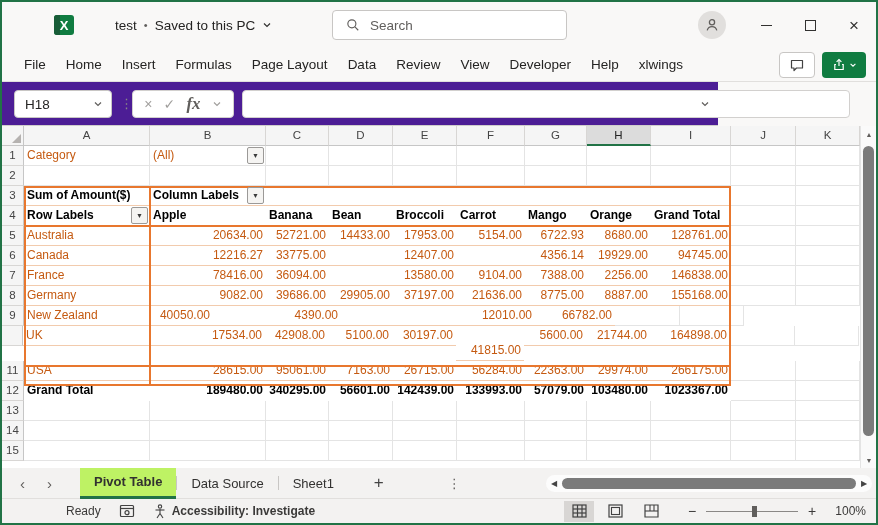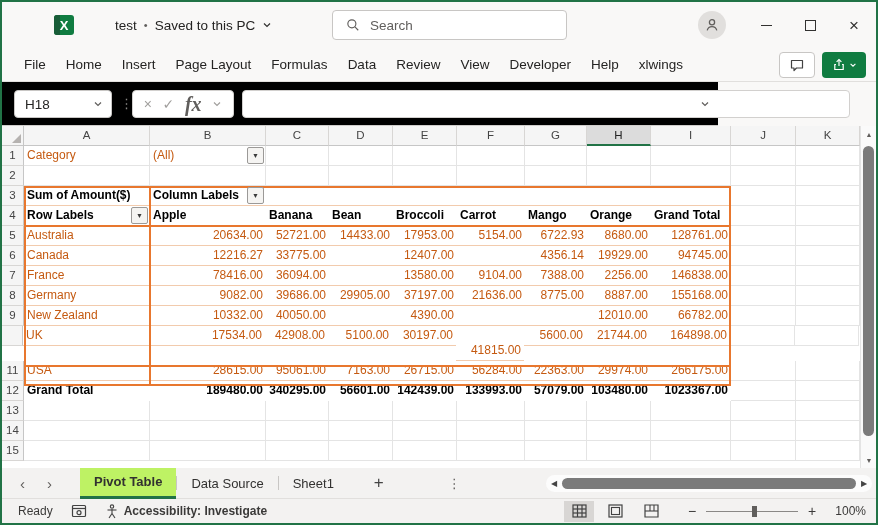--- a/index.html
+++ b/index.html
@@ -24,25 +24,25 @@
 
   
   .ribbontabs { position:absolute; left:0; top:46px; width:874px; height:34px; background:#F9F8F7; border-bottom:1px solid #E1DFDD; display:flex; align-items:center; }
   .rtabs { display:flex; align-items:center; padding-left:12px; }
   .rtab { padding:0 10px; height:34px; display:flex; align-items:center; font-size:13.5px; color:#252423; cursor:pointer; white-space:nowrap; }
   .ribbon-right { position:absolute; right:10px; top:4px; display:flex; gap:7px; align-items:center; }
   .comment-btn { width:36px; height:26px; background:#fff; border:1px solid #C8C6C4; border-radius:4px; display:flex; align-items:center; justify-content:center; cursor:pointer; }
   .share-btn { width:44px; height:26px; background:#107C41; border-radius:4px; display:flex; align-items:center; justify-content:center; gap:3px; color:#fff; cursor:pointer; }
 
   
-  .formulabar { position:absolute; left:0; top:80px; width:716px; height:44px; background:#000000; border-bottom:1px solid #CFCDCB; display:flex; align-items:center; }
+  .formulabar { position:absolute; left:0; top:80px; width:716px; height:44px; background:#4c1d95; border-bottom:1px solid #CFCDCB; display:flex; align-items:center; }
   .namebox { position:absolute; left:12px; top:8px; width:98px; height:28px; background:#fff; border:1px solid #C8C6C4; border-radius:4px; display:flex; align-items:center; padding:0 8px 0 10px; font-size:13.5px; color:#252423; cursor:text; justify-content:space-between; }
   .fdots { position:absolute; left:118px; top:14px; color:#8A8886; font-size:13px; }
   .fxgroup { position:absolute; left:130px; top:8px; width:102px; height:28px; background:#fff; border:1px solid #D2D0CE; border-radius:4px; display:flex; align-items:center; justify-content:space-evenly; color:#A19F9D; font-size:14px; }
-  .fx-label { font-family:"Liberation Serif", serif; font-style:italic; font-weight:bold; color:#605E5C; font-size:20px; cursor:pointer; }
+  .fx-label { font-family:"Liberation Serif", serif; font-style:italic; font-weight:bold; color:#605E5C; font-size:17px; cursor:pointer; }
   .fxbtn { cursor:pointer; }
   .finput { position:absolute; left:240px; top:8px; width:608px; height:28px; background:#fff; border:1px solid #D2D0CE; border-radius:4px; cursor:text; font-size:13px; padding:5px 8px; color:#252423; }
   .fexpand { position:absolute; right:8px; top:17px; cursor:pointer; }
 
   
   .gridwrap { position:absolute; left:0; top:124px; width:874px; height:342px; background:#fff; }
   .grid { position:absolute; left:0; top:0; width:858px; height:342px; overflow:hidden; }
   .grow { display:flex; }
   .gc { flex:none; height:20px; font-size:12px; line-height:19px; overflow:hidden; white-space:nowrap; background:#fff; border-right:1px solid #E4E4E4; border-bottom:1px solid #E4E4E4; padding:0 3px; color:#1a1a1a; }
   .gc.hdr { background:#F5F5F5; border-right:1px solid #D8D6D4; border-bottom:1px solid #C6C6C6; color:#444; text-align:center; font-size:11.5px; padding:0; }
@@ -70,21 +70,21 @@
   .stab { display:flex; align-items:center; padding:0 14px; font-size:13px; color:#323130; cursor:pointer; position:relative; }
   .stab.active { background:#bef264; font-weight:bold; border-bottom:3px solid #217346; }
   .stab-sep { width:1px; height:14px; background:#C8C6C4; align-self:center; }
   .addsheet { margin-left:26px; font-size:17px; color:#444; cursor:pointer; }
   .smore { margin-left:64px; color:#605E5C; font-size:13px; cursor:pointer; }
   .hscroll { position:absolute; right:4px; top:7px; width:326px; height:17px; background:#FCFCFC; border-radius:9px; display:flex; align-items:center; }
   .harrow { width:16px; text-align:center; font-size:8px; color:#444; cursor:pointer; }
   .hthumb { flex:1; height:11px; background:#7B7B7B; border-radius:6px; cursor:grab; }
 
   
-  .statusbar { position:absolute; left:0; top:497px; width:874px; height:24px; background:#F3F2F1; display:flex; align-items:center; font-size:12px; color:#3b3a39; }
+  .statusbar { position:absolute; left:0; top:497px; width:874px; height:24px; background:#F3F2F1; display:flex; align-items:center; font-size:12px; color:#3b3a39;padding-left:48px; }
   .sb-left { display:flex; align-items:center; gap:18px; padding-left:16px; }
   .sb-acc { display:flex; align-items:center; gap:5px; font-weight:bold; cursor:pointer; }
   .sb-ready { cursor:default; }
   .sb-right { position:absolute; right:10px; display:flex; align-items:center; gap:6px; }
   .viewbtn { width:30px; height:21px; display:flex; align-items:center; justify-content:center; cursor:pointer; }
   .viewbtn.active { background:#D8D6D4; }
   .zoomctl { display:flex; align-items:center; gap:8px; margin-left:14px; }
   .zbtn { font-size:14px; color:#3b3a39; cursor:pointer; width:12px; text-align:center; }
   .ztrack { position:relative; width:92px; height:1px; background:#8A8886; }
   .zthumb { position:absolute; left:50%; top:-5px; width:5px; height:11px; background:#605E5C; cursor:grab; }
@@ -132,22 +132,22 @@
           <span class="close-glyph">×</span>
         </div>
     </div>
   </div>
 
   <div class="ribbontabs">
     <div class="rtabs">
         <div class="rtab">File</div>
         <div class="rtab">Home</div>
         <div class="rtab">Insert</div>
+        <div class="rtab">Formulas</div>
         <div class="rtab">Page Layout</div>
-        <div class="rtab">Formulas</div>
         <div class="rtab">Data</div>
         <div class="rtab">Review</div>
         <div class="rtab">View</div>
         <div class="rtab">Developer</div>
         <div class="rtab">Help</div>
         <div class="rtab">xlwings</div>
       </div>
     <div class="ribbon-right">
       <div class="comment-btn">
         <svg width="16" height="15" viewBox="0 0 16 15">
@@ -313,21 +313,20 @@
           <div class="gc inpivot peach orange num" style="width: 68px;">21636.00</div>
           <div class="gc inpivot peach orange num" style="width: 62px;">8775.00</div>
           <div class="gc inpivot peach orange num" style="width: 64px;">8887.00</div>
           <div class="gc inpivot peach orange num" style="width: 80px;">155168.00</div>
           <div class="gc" style="width: 65px;"></div>
           <div class="gc" style="width: 64px;"></div>
         </div>
         <div class="grow">
           <div class="gc rowhdr" style="width: 22px;">9</div>
           <div class="gc inpivot peach orange" style="width: 126px;">New Zealand</div>
-          <div class="gc inpivot peach orange num" style="width: 116px;">10332.00</div>
           <div class="gc inpivot peach orange num" style="width: 63px;">40050.00</div>
           <div class="gc inpivot peach orange num" style="width: 64px;"></div>
           <div class="gc inpivot peach orange num" style="width: 64px;">4390.00</div>
           <div class="gc inpivot peach orange num" style="width: 68px;"></div>
           <div class="gc inpivot peach orange num" style="width: 62px;"></div>
           <div class="gc inpivot peach orange num" style="width: 64px;">12010.00</div>
           <div class="gc inpivot peach orange num" style="width: 80px;">66782.00</div>
           <div class="gc" style="width: 65px;"></div>
           <div class="gc" style="width: 64px;"></div>
         </div>

